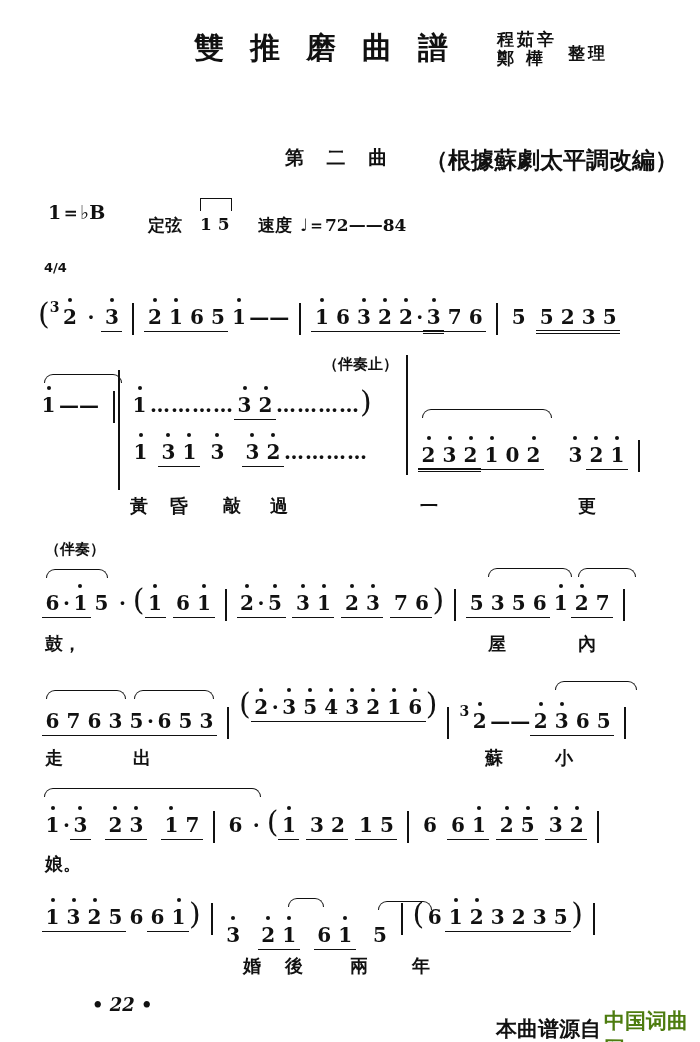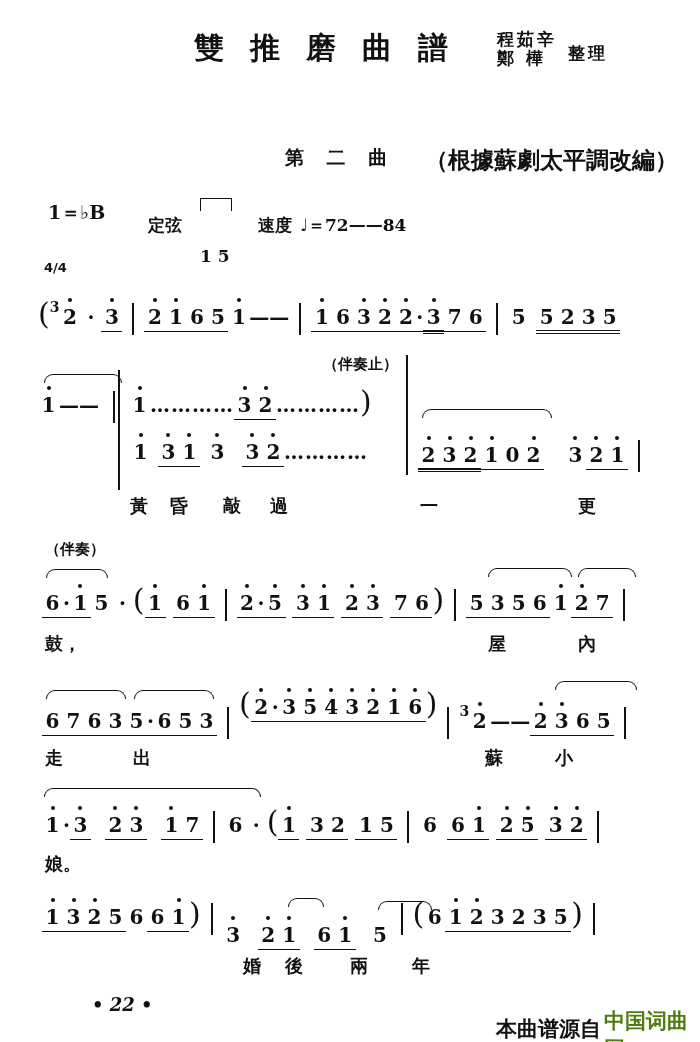--- a/index.html
+++ b/index.html
@@ -32,21 +32,21 @@
   <div style="letter-spacing:3px;">程茹辛</div>
   <div style="letter-spacing:3px;">鄭 樺</div>
 </div>
 <div class="abs arr" style="left:568px;top:44px;letter-spacing:3px;">整理</div>
 
 <div class="abs sub" style="left:285px;top:145px;letter-spacing:8px;">第 二 曲</div>
 <div class="abs sub" style="left:425px;top:145px;font-size:23px;">（根據蘇劇太平調改編）</div>
 
 <div class="abs meta" style="left:48px;top:200px;font-size:19px;text-align:center;">1＝♭B</div>
 <div class="abs meta cn" style="left:148px;top:214px;">定弦</div>
-<div class="abs meta" style="left:200px;top:214px;margin-top:32px;">1 5</div>
+<div class="abs meta" style="left:200px;top:214px;">1 5</div>
 <div class="abs" style="left:200px;top:198px;width:30px;height:12px;border:1.6px solid #111;border-bottom:none;"></div>
 <div class="abs meta cn" style="left:258px;top:214px;">速度</div>
 <div class="abs meta" style="left:300px;top:214px;text-align:center;">♩＝72——84</div>
 <div class="abs ts" style="left:44px;top:260px;">4/4</div>
 
 <div class="line" style="left:38px;top:296px;">
   <span class="paren">(</span><span style="font-size:14px;position:relative;top:-12px;">3</span><span class="n hi">2</span> · <span class="n hi ul">3</span><span class="bar"></span><span class="ul"><span class="n hi">2</span><span class="n hi">1</span></span><span class="ul"><span class="n">6</span><span class="n">5</span></span><span class="n hi">1</span>——<span class="bar"></span><span class="ul"><span class="n hi">1</span><span class="n">6</span></span><span class="ul"><span class="n hi">3</span><span class="n hi">2</span></span><span class="ul"><span class="n hi">2</span>·<span class="n hi ul2">3</span></span><span class="ul"><span class="n">7</span><span class="n">6</span></span><span class="bar"></span><span class="n">5</span> <span class="ul2"><span class="n">5</span><span class="n">2</span><span class="n">3</span><span class="n">5</span></span>
 </div>
 
 <div class="abs ts" style="left:323px;top:355px;font-size:15px;">（伴奏止）</div>

